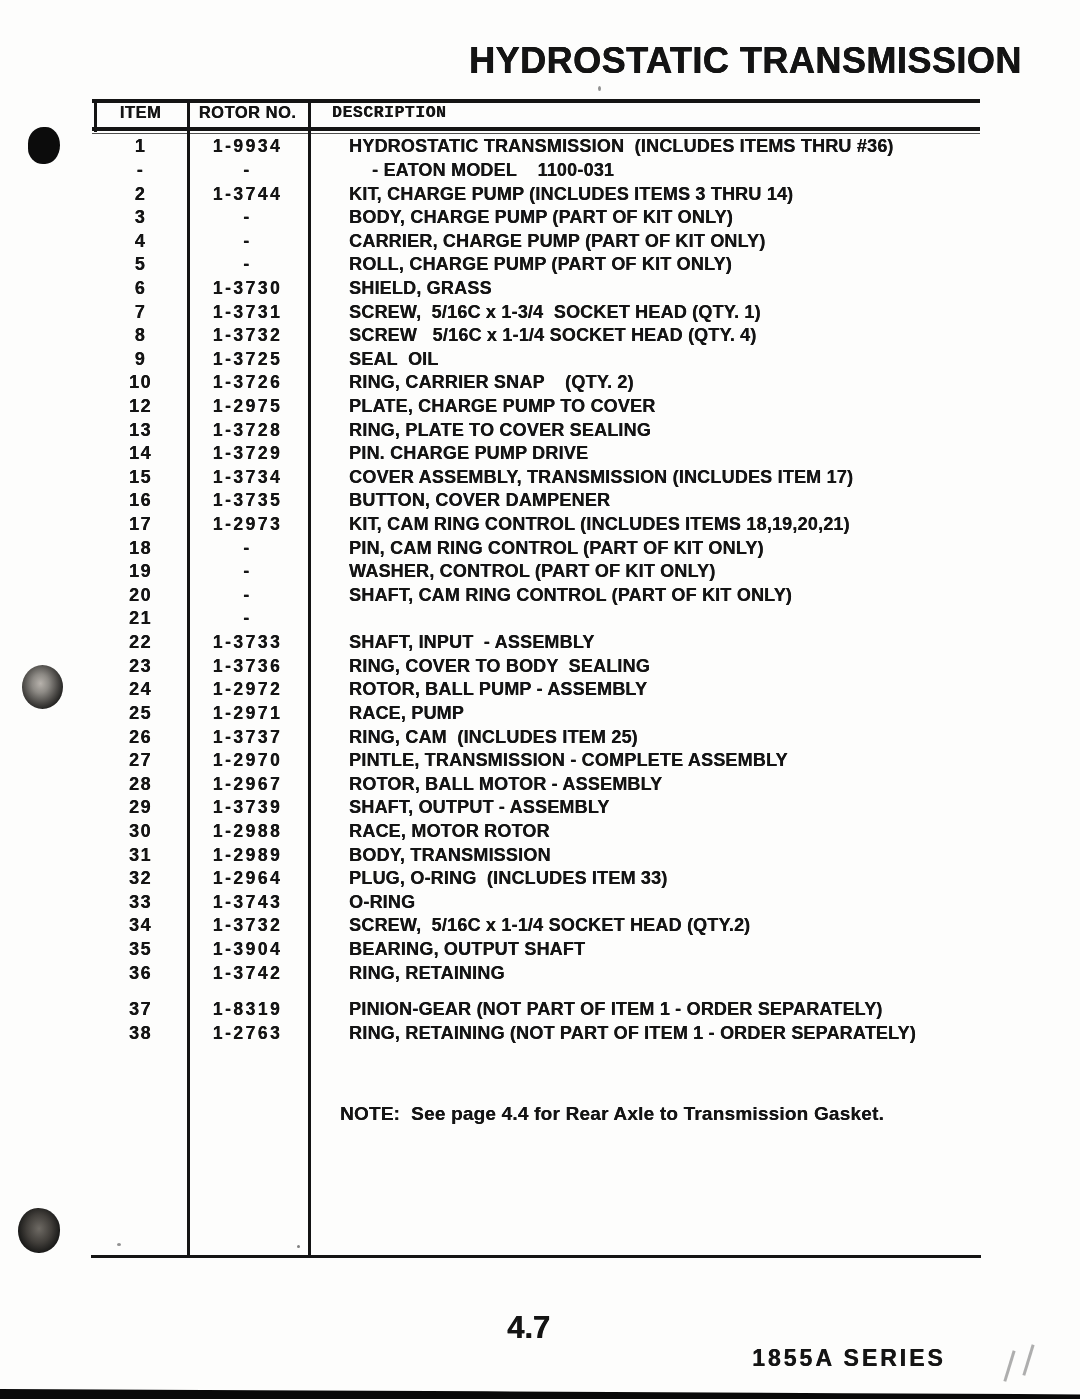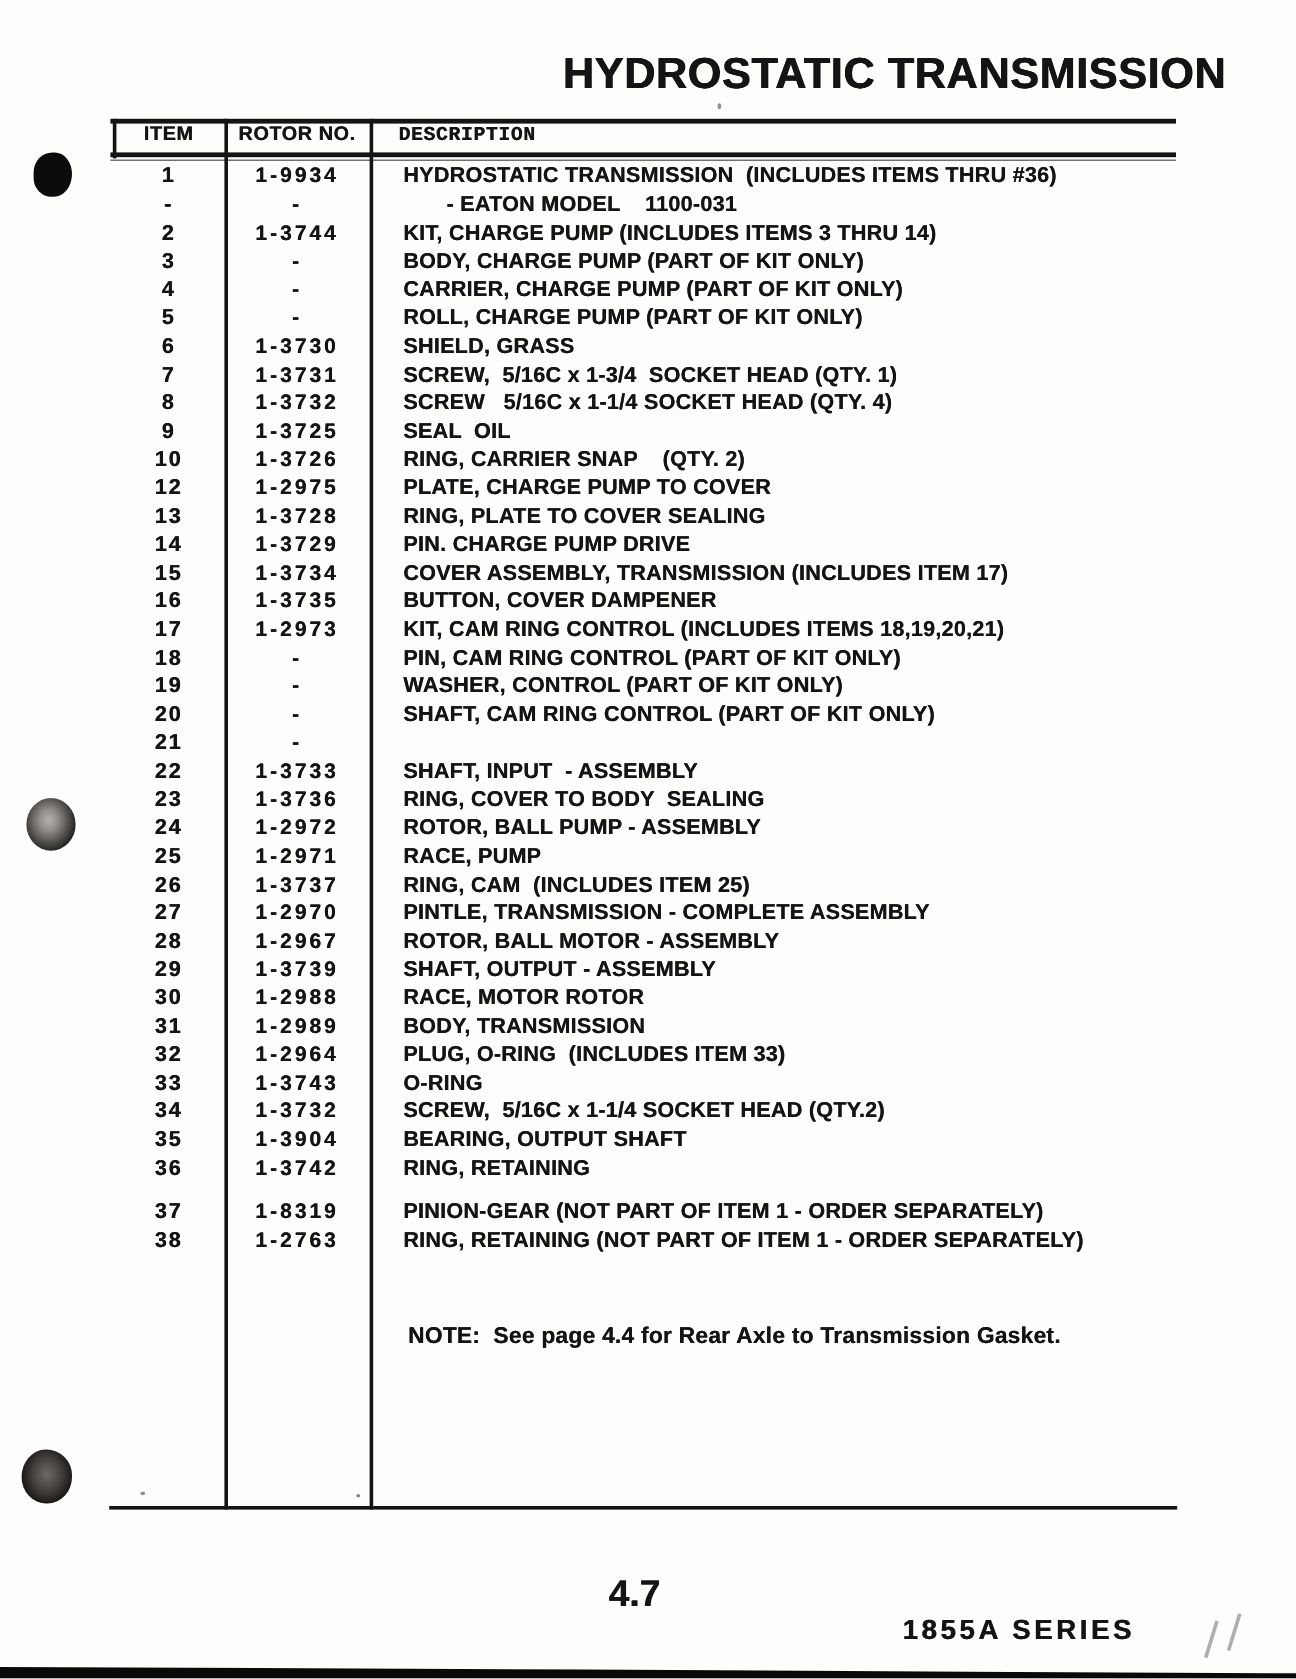--- a/index.html
+++ b/index.html
@@ -37,21 +37,21 @@
   .th{font-size:16.5px;font-weight:700;letter-spacing:.5px;text-shadow:.3px 0 0 currentColor;}
   .th-item{width:93px;text-align:center;}
   .th-part{width:121px;text-align:center;}
   .th-desc{padding-left:24px;font-family:Liberation Mono, monospace;}
   .tbody{position:absolute;left:0;top:36px;width:100%;}
   .tr{display:flex;height:23.62px;align-items:center;}
   .tr.gap{margin-top:13px;}
   .td{font-weight:700;white-space:pre;text-shadow:.25px 0 0 currentColor;}
   .td-item{width:93px;text-align:center;font-size:18px;letter-spacing:1.5px;}
   .td-part{width:121px;text-align:center;font-size:17.5px;letter-spacing:2.5px;}
-  .td-desc{flex:1;padding-left:28px;font-size:18px;letter-spacing:.2px;overflow:visible;}
+  .td-desc{flex:1;padding-left:41px;font-size:18px;letter-spacing:.2px;overflow:visible;}
   .td-desc.indent{padding-left:64px;}
   
   .note{
     position:absolute;left:340px;top:1103px;font-size:19px;font-weight:600;
     letter-spacing:.2px;white-space:pre;text-shadow:.2px 0 0 currentColor;
   }
   
   .footer-num{position:absolute;left:507px;top:1310px;font-size:31px;font-weight:700;
     text-shadow:.5px 0 0 currentColor;}
   .footer-series{position:absolute;left:752px;top:1309px;font-size:23px;font-weight:700;

